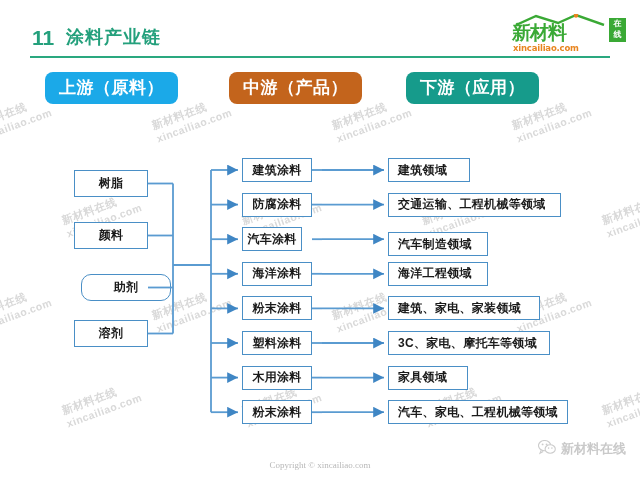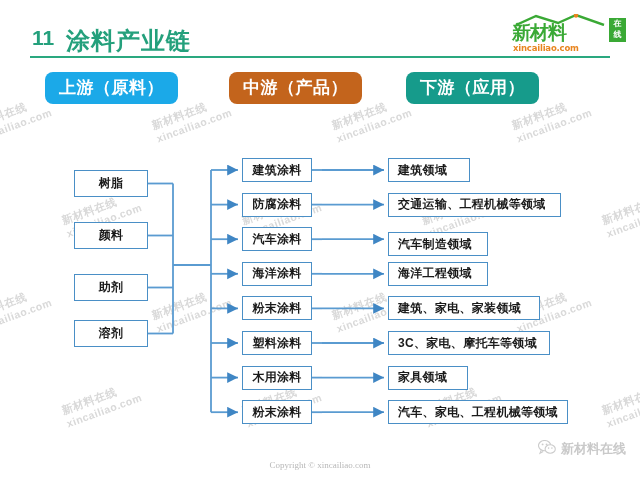--- a/index.html
+++ b/index.html
@@ -30,21 +30,21 @@
 
   
   .header{position:absolute;left:0;top:0;width:640px;height:60px;z-index:3;}
   .title-num{
     position:absolute;left:32px;top:26px;
     font-size:21px;font-weight:bold;color:#24a07c;
     font-family:"Liberation Sans",sans-serif;
   }
   .title-text{
     position:absolute;left:66px;top:25px;
-    font-size:24px;font-weight:bold;color:#24a07c;
+    font-size:18px;font-weight:bold;color:#24a07c;
     letter-spacing:1px;
   }
   .title-rule{
     position:absolute;left:30px;top:56px;width:580px;height:2px;
     background:#2aa87f;
   }
 
   
   .logo{position:absolute;right:12px;top:12px;width:116px;height:44px;}
   .logo-main{
@@ -218,33 +218,33 @@
       </g>
   </svg>
 
   <div class="diagram" id="diagram">
       <div class="node left" style="left: 74px; top: 170px; width: 74px; height: 27px; border-color: rgb(74, 143, 198);">
         <span>树脂</span>
       </div>
       <div class="node left" style="left: 74px; top: 222px; width: 74px; height: 27px; border-color: rgb(74, 143, 198);">
         <span>颜料</span>
       </div>
-      <div class="node left" style="left: 74px; top: 274px; width: 74px; height: 27px; border-color: rgb(74, 143, 198);">
+      <div class="node left" style="left: 81px; top: 274px; width: 90px; height: 27px; border-color: rgb(74, 143, 198); border-radius: 10px;">
         <span>助剂</span>
       </div>
       <div class="node left" style="left: 74px; top: 320px; width: 74px; height: 27px; border-color: rgb(74, 143, 198);">
         <span>溶剂</span>
       </div>
       <div class="node mid" style="left: 242px; top: 158px; width: 70px; height: 24px; border-color: rgb(74, 143, 198);">
         <span>建筑涂料</span>
       </div>
       <div class="node mid" style="left: 242px; top: 192.6px; width: 70px; height: 24px; border-color: rgb(74, 143, 198);">
         <span>防腐涂料</span>
       </div>
-      <div class="node mid" style="left: 242px; top: 227.2px; width: 70px; height: 24px; border-color: rgb(74, 143, 198);">
+      <div class="node mid" style="left: 242px; top: 227.2px; width: 60px; height: 24px; border-color: rgb(74, 143, 198);">
         <span>汽车涂料</span>
       </div>
       <div class="node mid" style="left: 242px; top: 261.8px; width: 70px; height: 24px; border-color: rgb(74, 143, 198);">
         <span>海洋涂料</span>
       </div>
       <div class="node mid" style="left: 242px; top: 296.4px; width: 70px; height: 24px; border-color: rgb(74, 143, 198);">
         <span>粉末涂料</span>
       </div>
       <div class="node mid" style="left: 242px; top: 331px; width: 70px; height: 24px; border-color: rgb(74, 143, 198);">
         <span>塑料涂料</span>

